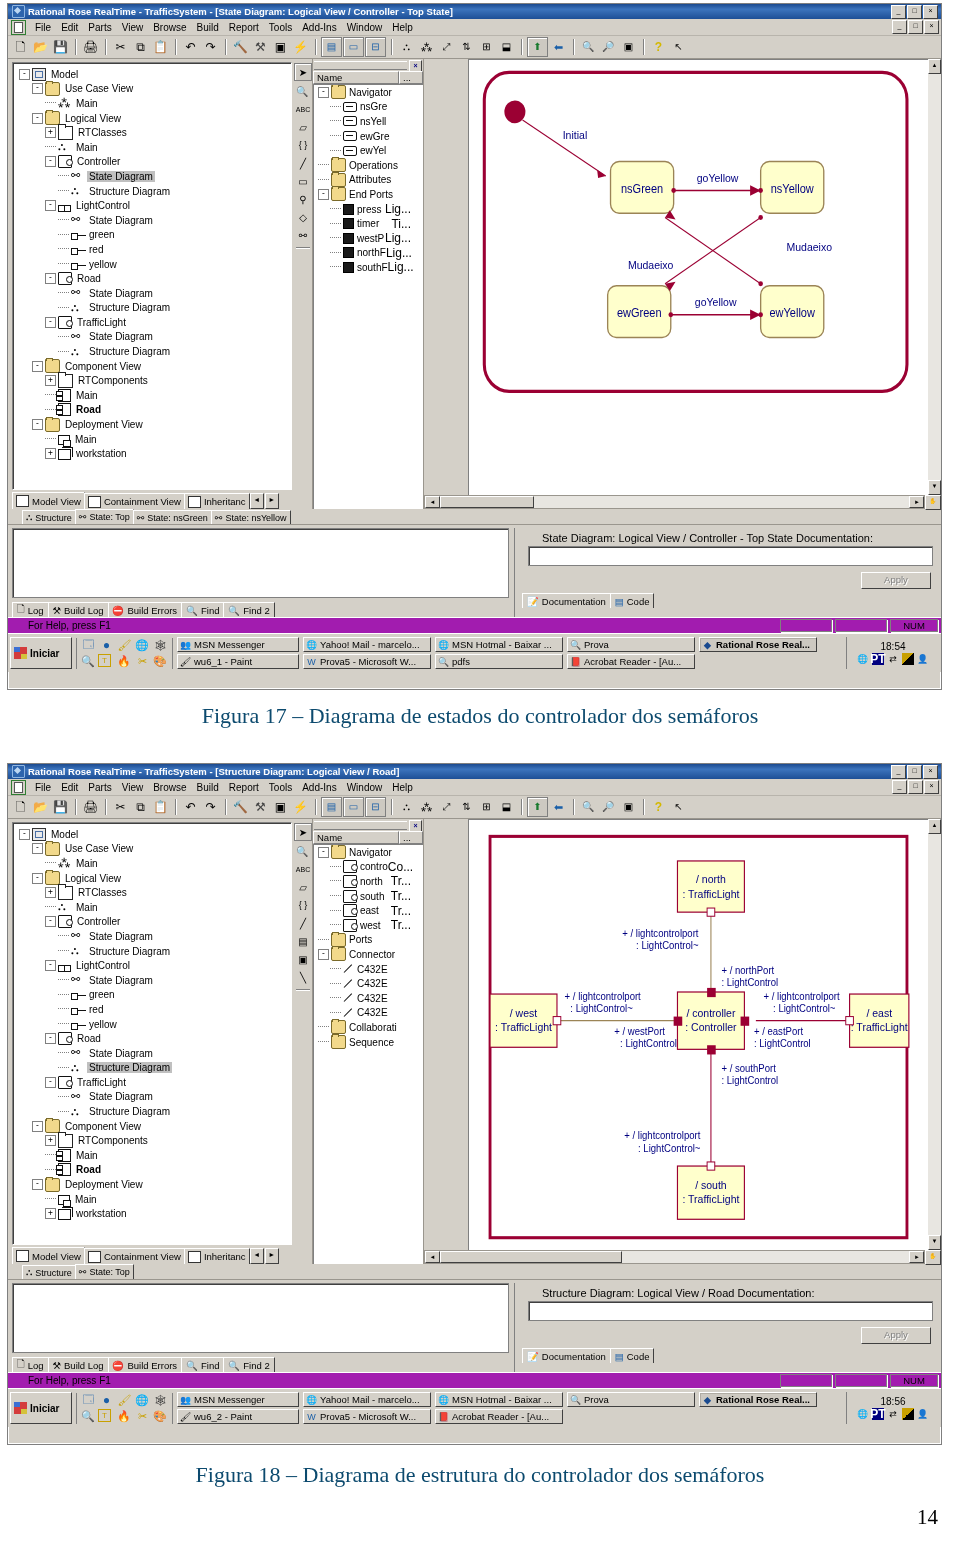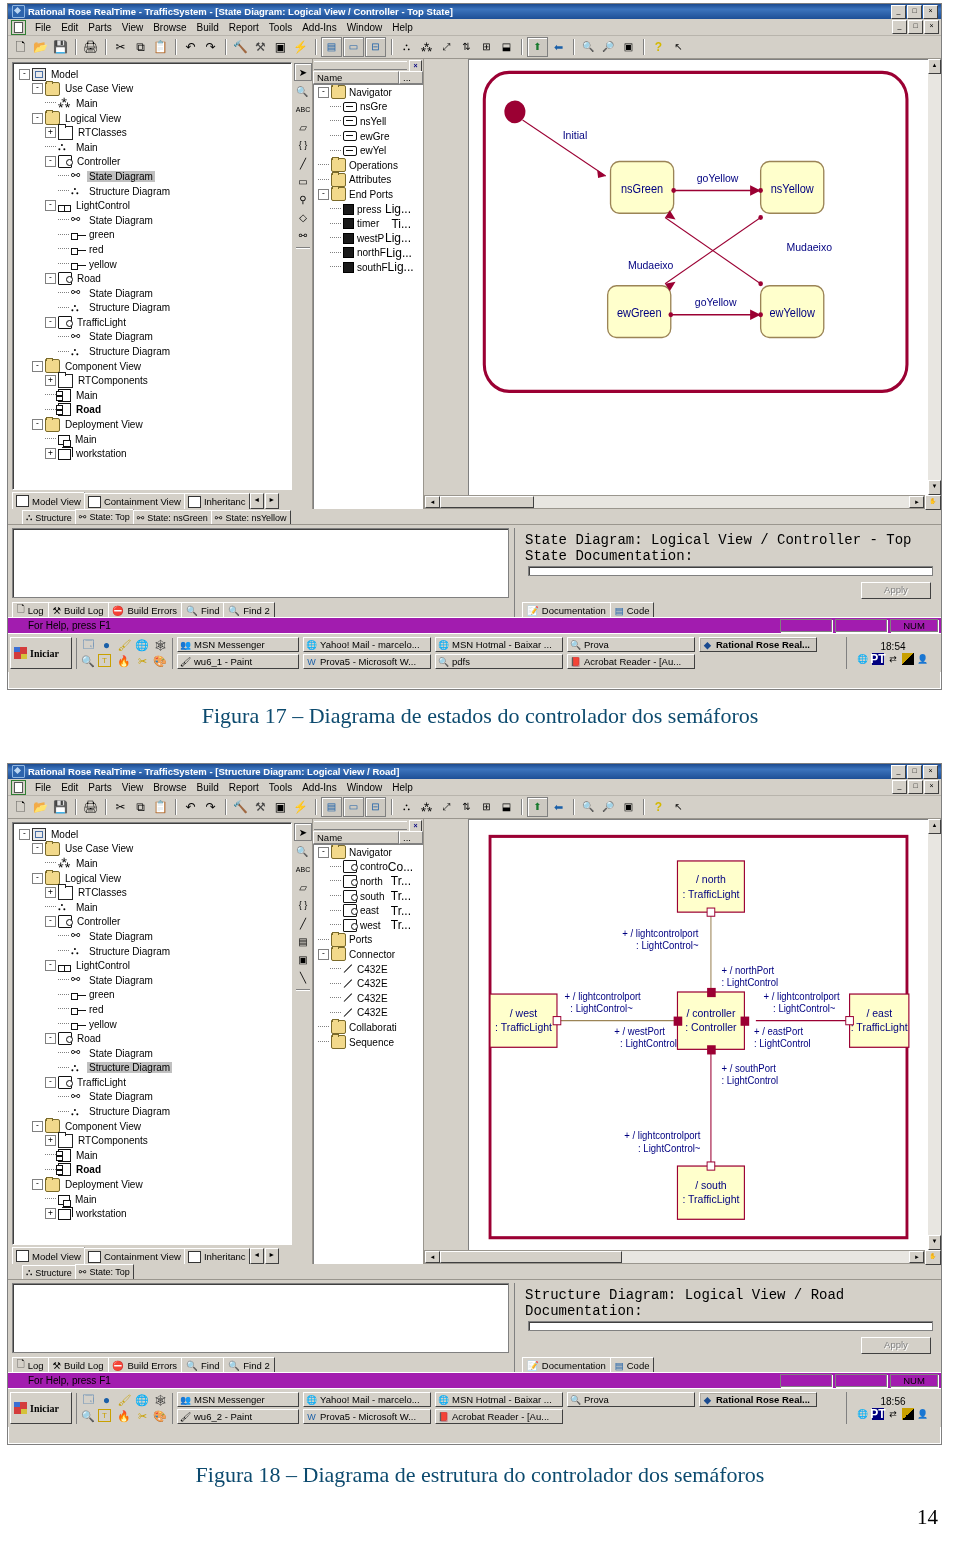--- a/index.html
+++ b/index.html
@@ -146,42 +146,42 @@
          border-bottom:1px solid #9a968e;}
   .dtab{display:flex;align-items:center;height:13px;padding:0 3px;font-size:9px;background:#d4d0c8;
         border:1px solid #fff;border-right-color:#404040;border-bottom:none;margin-right:-1px;white-space:nowrap;}
   .dtab.active{height:14px;}
 
   
   .bottom{display:flex;height:92px;background:#d4d0c8;padding:3px 4px 0;box-sizing:border-box;gap:5px;}
   .logpane{width:497px;display:flex;flex-direction:column;}
   .logbox{flex:1;background:#fff;border:1px solid #808080;box-shadow:1px 1px 0 #404040 inset;}
   .docpane{flex:1;display:flex;flex-direction:column;border-left:1px solid #808080;padding-left:7px;}
-  .doclabel{font-size:14px;margin:4px 0 2px 3px;font-family:Liberation Mono, monospace;}
+  .doclabel{font-size:11px;margin:4px 0 2px 20px;}
   .docinput{height:18px;background:#fff;border:1px solid #808080;box-shadow:1px 1px 0 #404040 inset;margin:0 4px 0 6px;}
   .applyrow{display:flex;justify-content:flex-end;margin:6px 6px 0 0;}
   .applybtn{width:68px;height:15px;background:#d4d0c8;border:1px solid #fff;border-right-color:#404040;
             border-bottom-color:#404040;font-size:9.5px;color:#808080;text-align:center;line-height:14px;
             text-shadow:1px 1px 0 #fff;}
   .tabrow{display:flex;align-items:flex-end;height:16px;margin-top:3px;}
   .ftab{display:flex;align-items:center;height:14px;padding:0 4px;font-size:9.5px;background:#d4d0c8;
         border:1px solid #fff;border-right-color:#404040;border-bottom:none;margin-right:-1px;white-space:nowrap;}
 
   
   .statusbar{height:15px;background:#a21caf;display:flex;align-items:center;font-size:10px;
              border-top:1px solid #fff;padding-left:20px;}
   .statusbar .sfield{margin-left:auto;display:flex;}
   .sbox{width:52px;height:13px;border:1px solid #808080;box-shadow:1px 1px 0 #fff;margin-right:3px;box-sizing:border-box;}
   .sbox.num{width:48px;font-size:9.5px;text-align:center;line-height:12px;}
 
   
   .taskbar{height:36px;background:#d4d0c8;border-top:1px solid #fff;display:flex;align-items:center;padding:1px 2px;}
   .startbtn{width:62px;height:32px;background:#d4d0c8;border:1px solid #fff;border-right-color:#404040;
             border-bottom-color:#404040;display:flex;align-items:center;font-size:10px;font-weight:bold;
-            padding-left:3px;box-sizing:border-box;font-family:Liberation Serif, serif;}
+            padding-left:3px;box-sizing:border-box;}
   .flagicon{width:13px;height:12px;margin-right:3px;background:
       linear-gradient(135deg,#d43c3c 50%,#d43c3c 50%);position:relative;flex:0 0 auto;}
   .flagicon:before{content:"";position:absolute;left:0;top:0;width:6px;height:5px;background:#3c6fd4;}
   .flagicon:after{content:"";position:absolute;right:0;bottom:0;width:6px;height:5px;background:#d4c23c;}
   .qlaunch{display:grid;grid-template-columns:repeat(5,17px);grid-template-rows:15px 15px;gap:1px;
            margin:0 4px;padding:0 3px;border-left:1px solid #808080;border-right:1px solid #808080;}
   .qi{display:flex;align-items:center;justify-content:center;font-size:11px;}
   .taskgroup{display:grid;grid-template-rows:15px 15px;gap:2px;margin-right:4px;}
   .tbtn{height:15px;background:#d4d0c8;border:1px solid #fff;border-right-color:#404040;border-bottom-color:#404040;
         display:flex;align-items:center;font-size:9.5px;padding:0 2px;white-space:nowrap;overflow:hidden;box-sizing:border-box;}

